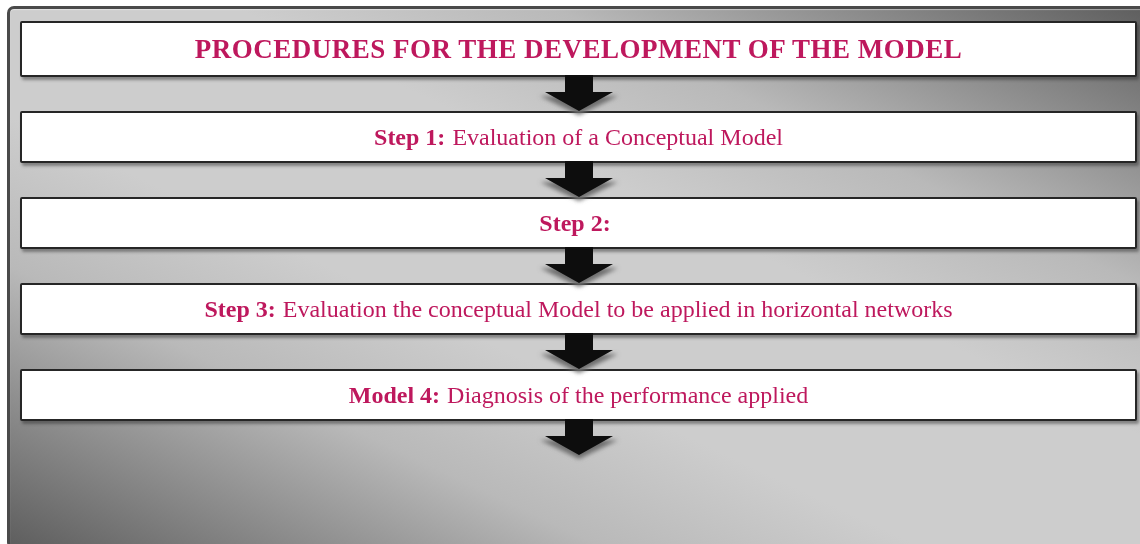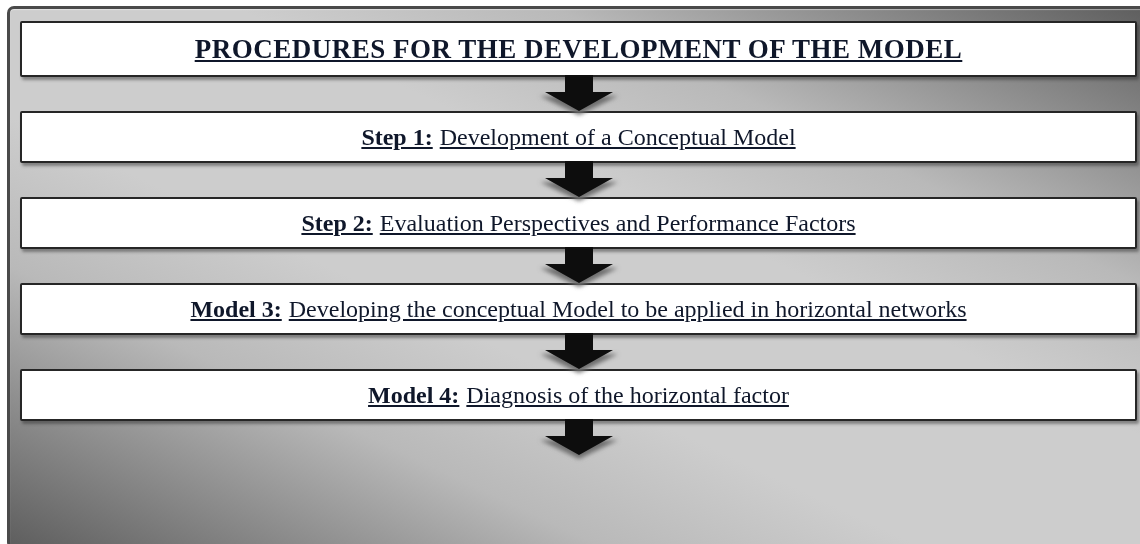--- a/index.html
+++ b/index.html
@@ -31,23 +31,22 @@
   }
   .box {
     background: #ffffff;
     border: 2px solid #262626;
     border-radius: 2px;
     box-shadow: 2px 3px 3px rgba(40,40,40,0.45);
     display: flex;
     align-items: center;
     justify-content: center;
     text-align: center;
-    color: #0f172a;
+    color: #be185d;
     flex: 0 0 auto;
-    text-decoration: underline;
   }
   .title-box {
     height: 52px;
     font-size: 27px;
     font-weight: bold;
     letter-spacing: 0.5px;
   }
   .step-box {
     height: 48px;
     font-size: 24px;
@@ -90,57 +89,56 @@
 
     <div class="arrow-row">
       <svg width="90" height="40" viewBox="0 0 90 40">
         <polygon points="6,21 84,21 45,40" fill="#6e6e6e" filter="url(#arrowBlur)"></polygon>
         <polygon points="31,0 59,0 59,17 79,17 45,36 11,17 31,17" fill="#0d0d0d"></polygon>
       </svg>
     </div>
 
     <div class="box step-box">
       <span class="step-label">Step 1:</span>
-      <span class="step-text">Development of a Conceptual Model</span>
+      <span class="step-text">Evaluation of a Conceptual Model</span>
     </div>
 
     <div class="arrow-row">
       <svg width="90" height="40" viewBox="0 0 90 40">
         <polygon points="6,21 84,21 45,40" fill="#6e6e6e" filter="url(#arrowBlur)"></polygon>
         <polygon points="31,0 59,0 59,17 79,17 45,36 11,17 31,17" fill="#0d0d0d"></polygon>
       </svg>
     </div>
 
     <div class="box step-box">
       <span class="step-label">Step 2:</span>
-      <span class="step-text">Evaluation Perspectives and Performance Factors</span>
     </div>
 
     <div class="arrow-row">
       <svg width="90" height="40" viewBox="0 0 90 40">
         <polygon points="6,21 84,21 45,40" fill="#6e6e6e" filter="url(#arrowBlur)"></polygon>
         <polygon points="31,0 59,0 59,17 79,17 45,36 11,17 31,17" fill="#0d0d0d"></polygon>
       </svg>
     </div>
 
     <div class="box step-box">
-      <span class="step-label">Model 3:</span>
-      <span class="step-text">Developing the conceptual Model to be applied in horizontal networks</span>
+      <span class="step-label">Step 3:</span>
+      <span class="step-text">Evaluation the conceptual Model to be applied in horizontal networks</span>
     </div>
 
     <div class="arrow-row">
       <svg width="90" height="40" viewBox="0 0 90 40">
         <polygon points="6,21 84,21 45,40" fill="#6e6e6e" filter="url(#arrowBlur)"></polygon>
         <polygon points="31,0 59,0 59,17 79,17 45,36 11,17 31,17" fill="#0d0d0d"></polygon>
       </svg>
     </div>
 
     <div class="box step-box">
       <span class="step-label">Model 4:</span>
-      <span class="step-text">Diagnosis of the horizontal factor</span>
+      <span class="step-text">Diagnosis of the performance applied</span>
     </div>
 
     <div class="arrow-row">
       <svg width="90" height="40" viewBox="0 0 90 40">
         <polygon points="6,21 84,21 45,40" fill="#6e6e6e" filter="url(#arrowBlur)"></polygon>
         <polygon points="31,0 59,0 59,17 79,17 45,36 11,17 31,17" fill="#0d0d0d"></polygon>
       </svg>
     </div>
 
 

